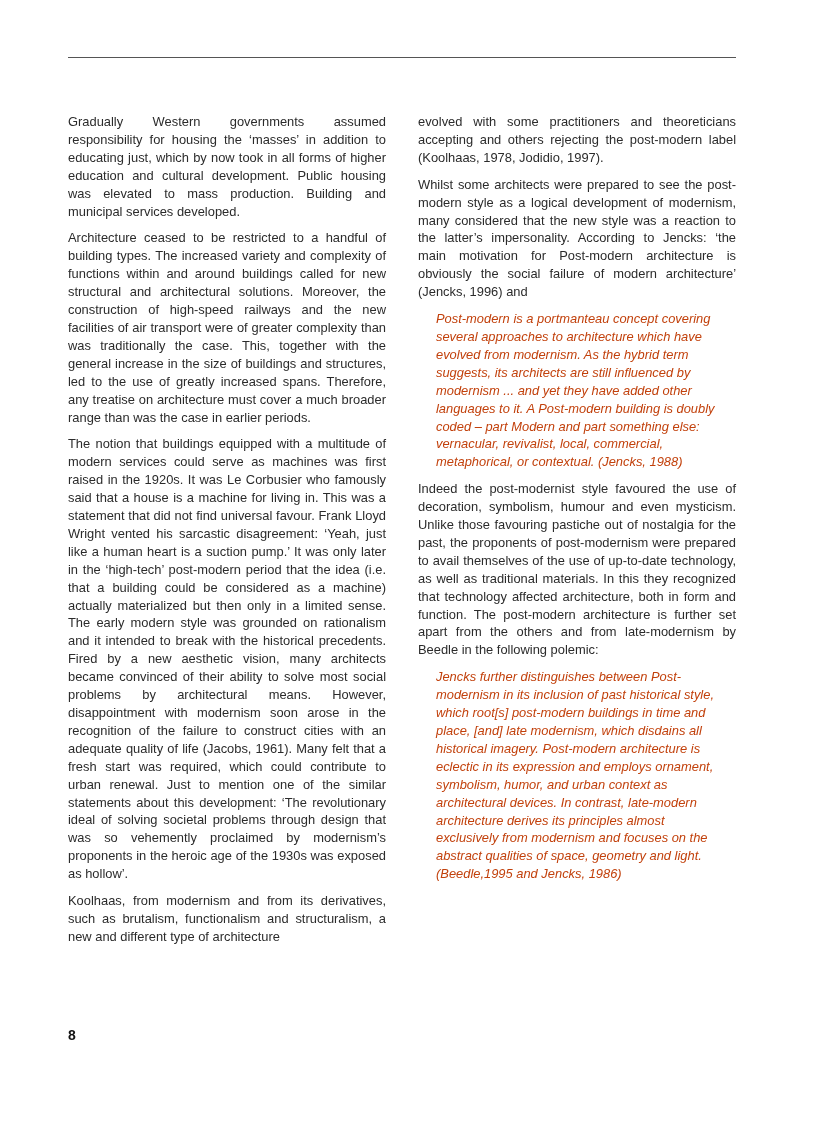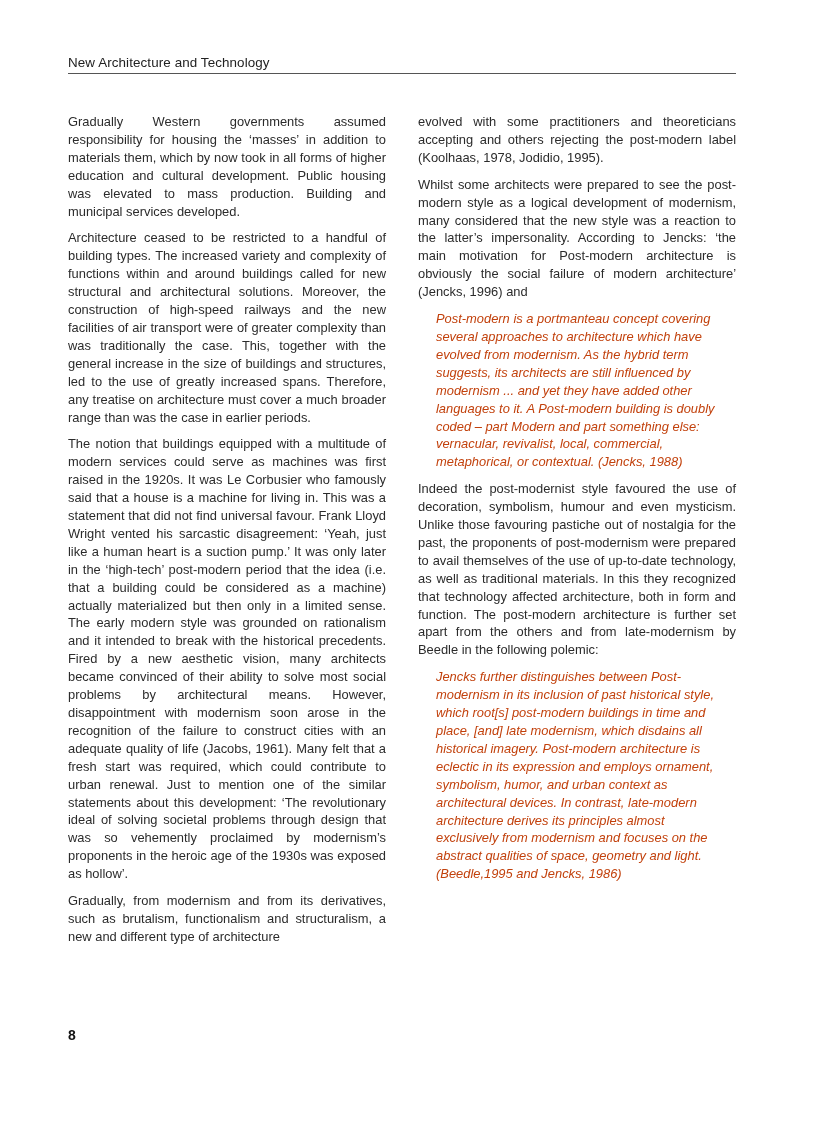--- a/index.html
+++ b/index.html
@@ -12,32 +12,31 @@
   .col.left { left: 68px; }
   .col.right { left: 418px; }
   .col p { margin: 0 0 9px 0; text-align: justify; hyphens: manual; }
   .col .quote { font-style: italic; text-align: left; margin: 0 0 9px 18px; padding-right: 20px; color: #c2410c; }
   .pagenum { position: absolute; left: 68px; top: 1027px; font-weight: bold; font-size: 14px; color: #111; }
 </style>
 </head>
 <body>
 
 <div class="header">
-  <span class="header-title">New Architecture and Technology</span>
   <div class="header-rule"></div>
 </div>
 
 <div class="col left">
-  <p>Gradually Western governments assumed responsibility for housing the ‘masses’ in addition to materials them, which by now took in all forms of higher education and cultural development. Public housing was elevated to mass production. Building and municipal services developed.</p>
+  <p>Gradually Western governments assumed responsibility for housing the ‘masses’ in addition to educating just, which by now took in all forms of higher education and cultural development. Public housing was elevated to mass production. Building and municipal services developed.</p>
   <p>Architecture ceased to be restricted to a handful of building types. The increased variety and complexity of functions within and around buildings called for new structural and architectural solutions. Moreover, the construction of high-speed railways and the new facilities of air transport were of greater complexity than was traditionally the case. This, together with the general increase in the size of buildings and structures, led to the use of greatly increased spans. Therefore, any treatise on architecture must cover a much broader range than was the case in earlier periods.</p>
   <p>The notion that buildings equipped with a multitude of modern services could serve as machines was first raised in the 1920s. It was Le Corbusier who famously said that a house is a machine for living in. This was a statement that did not find universal favour. Frank Lloyd Wright vented his sarcastic disagreement: ‘Yeah, just like a human heart is a suction pump.’ It was only later in the ‘high-tech’ post-modern period that the idea (i.e. that a building could be considered as a machine) actually materialized but then only in a limited sense. The early modern style was grounded on rationalism and it intended to break with the historical precedents. Fired by a new aesthetic vision, many architects became convinced of their ability to solve most social problems by architectural means. However, disappointment with modernism soon arose in the recognition of the failure to construct cities with an adequate quality of life (Jacobs, 1961). Many felt that a fresh start was required, which could contribute to urban renewal. Just to mention one of the similar statements about this development: ‘The revolutionary ideal of solving societal problems through design that was so vehemently proclaimed by modernism’s proponents in the heroic age of the 1930s was exposed as hollow’.</p>
-  <p>Gradually, from modernism and from its derivatives, such as brutalism, functionalism and structuralism, a new and different type of architecture</p>
+  <p>Koolhaas, from modernism and from its derivatives, such as brutalism, functionalism and structuralism, a new and different type of architecture</p>
 </div>
 
 <div class="col right">
-  <p>evolved with some practitioners and theoreticians accepting and others rejecting the post-modern label (Koolhaas, 1978, Jodidio, 1995).</p>
+  <p>evolved with some practitioners and theoreticians accepting and others rejecting the post-modern label (Koolhaas, 1978, Jodidio, 1997).</p>
   <p>Whilst some architects were prepared to see the post-modern style as a logical development of modernism, many considered that the new style was a reaction to the latter’s impersonality. According to Jencks: ‘the main motivation for Post-modern architecture is obviously the social failure of modern architecture’ (Jencks, 1996) and</p>
   <p class="quote">Post-modern is a portmanteau concept covering several approaches to architecture which have evolved from modernism. As the hybrid term suggests, its architects are still influenced by modernism ... and yet they have added other languages to it. A Post-modern building is doubly coded – part Modern and part something else: vernacular, revivalist, local, commercial, metaphorical, or contextual. (Jencks, 1988)</p>
   <p>Indeed the post-modernist style favoured the use of decoration, symbolism, humour and even mysticism. Unlike those favouring pastiche out of nostalgia for the past, the proponents of post-modernism were prepared to avail themselves of the use of up-to-date technology, as well as traditional materials. In this they recognized that technology affected architecture, both in form and function. The post-modern architecture is further set apart from the others and from late-modernism by Beedle in the following polemic:</p>
   <p class="quote">Jencks further distinguishes between Post-modernism in its inclusion of past historical style, which root[s] post-modern buildings in time and place, [and] late modernism, which disdains all historical imagery. Post-modern architecture is eclectic in its expression and employs ornament, symbolism, humor, and urban context as architectural devices. In contrast, late-modern architecture derives its principles almost exclusively from modernism and focuses on the abstract qualities of space, geometry and light. (Beedle,1995 and Jencks, 1986)</p>
 </div>
 
 <div class="pagenum">8</div>
 
 </body></html>

